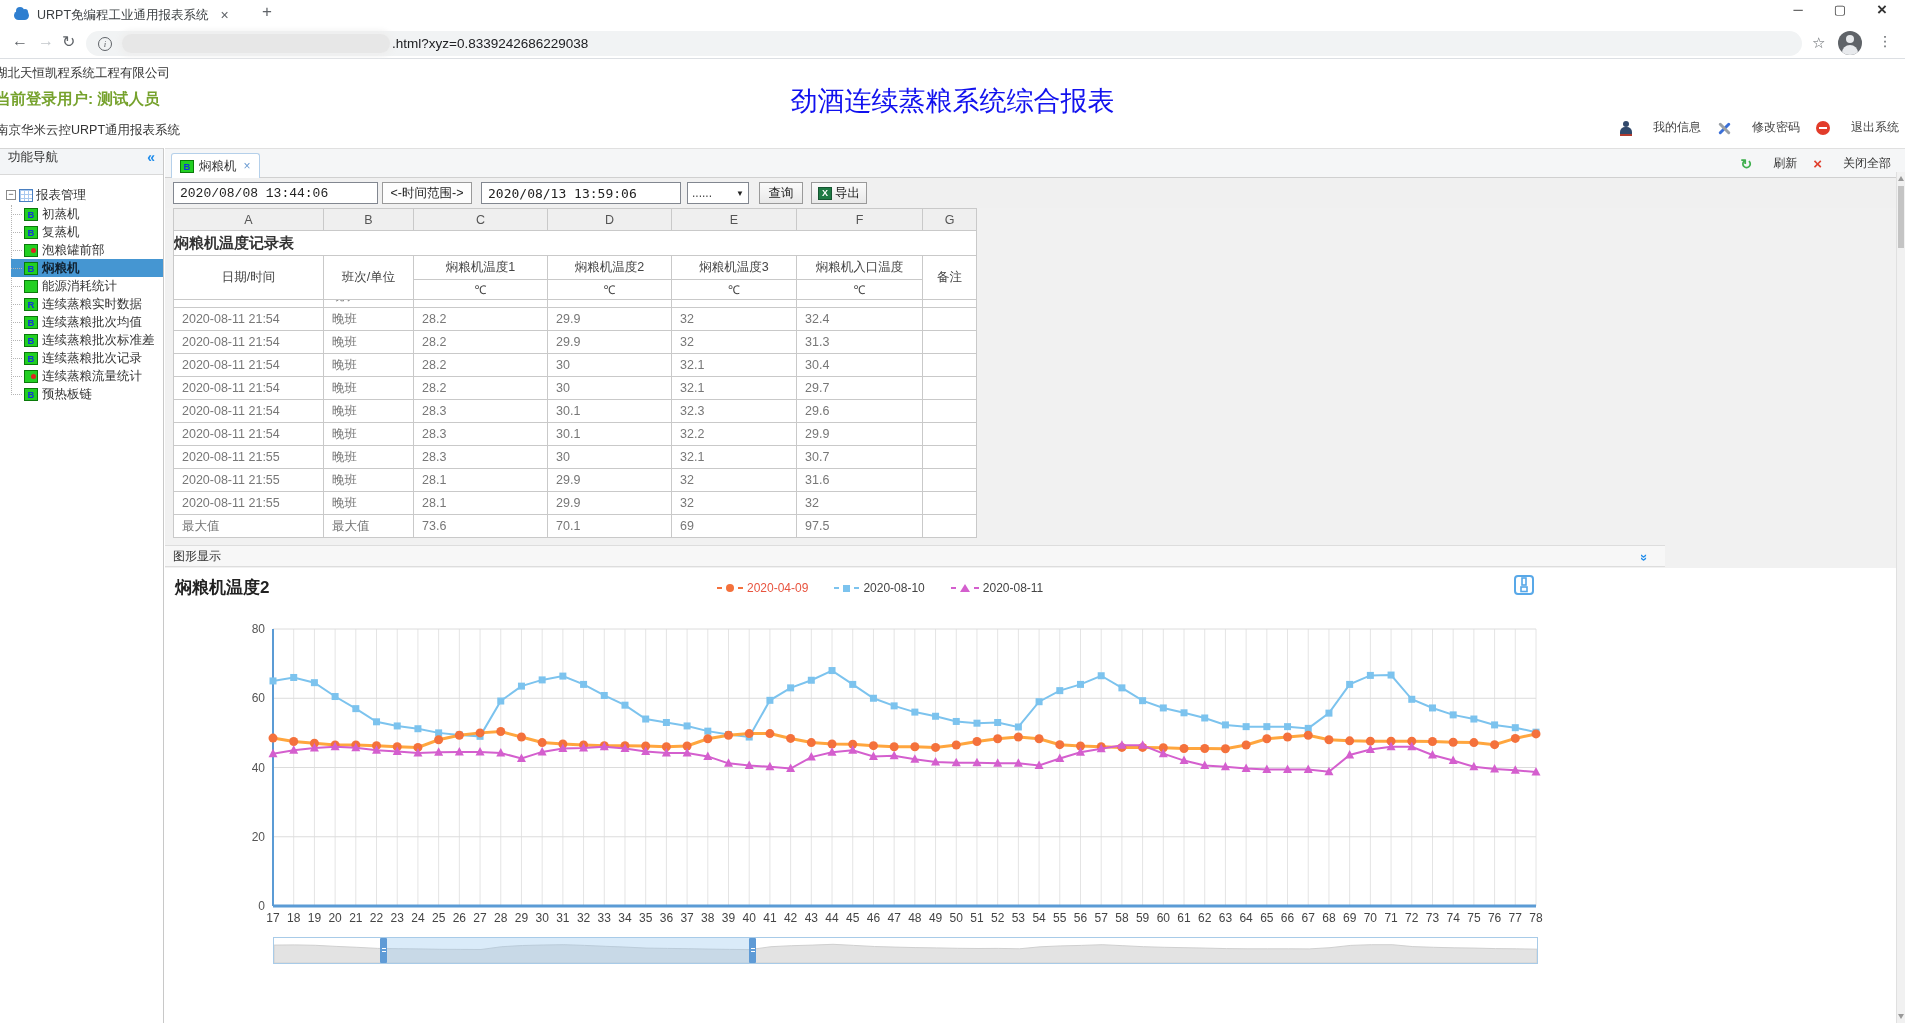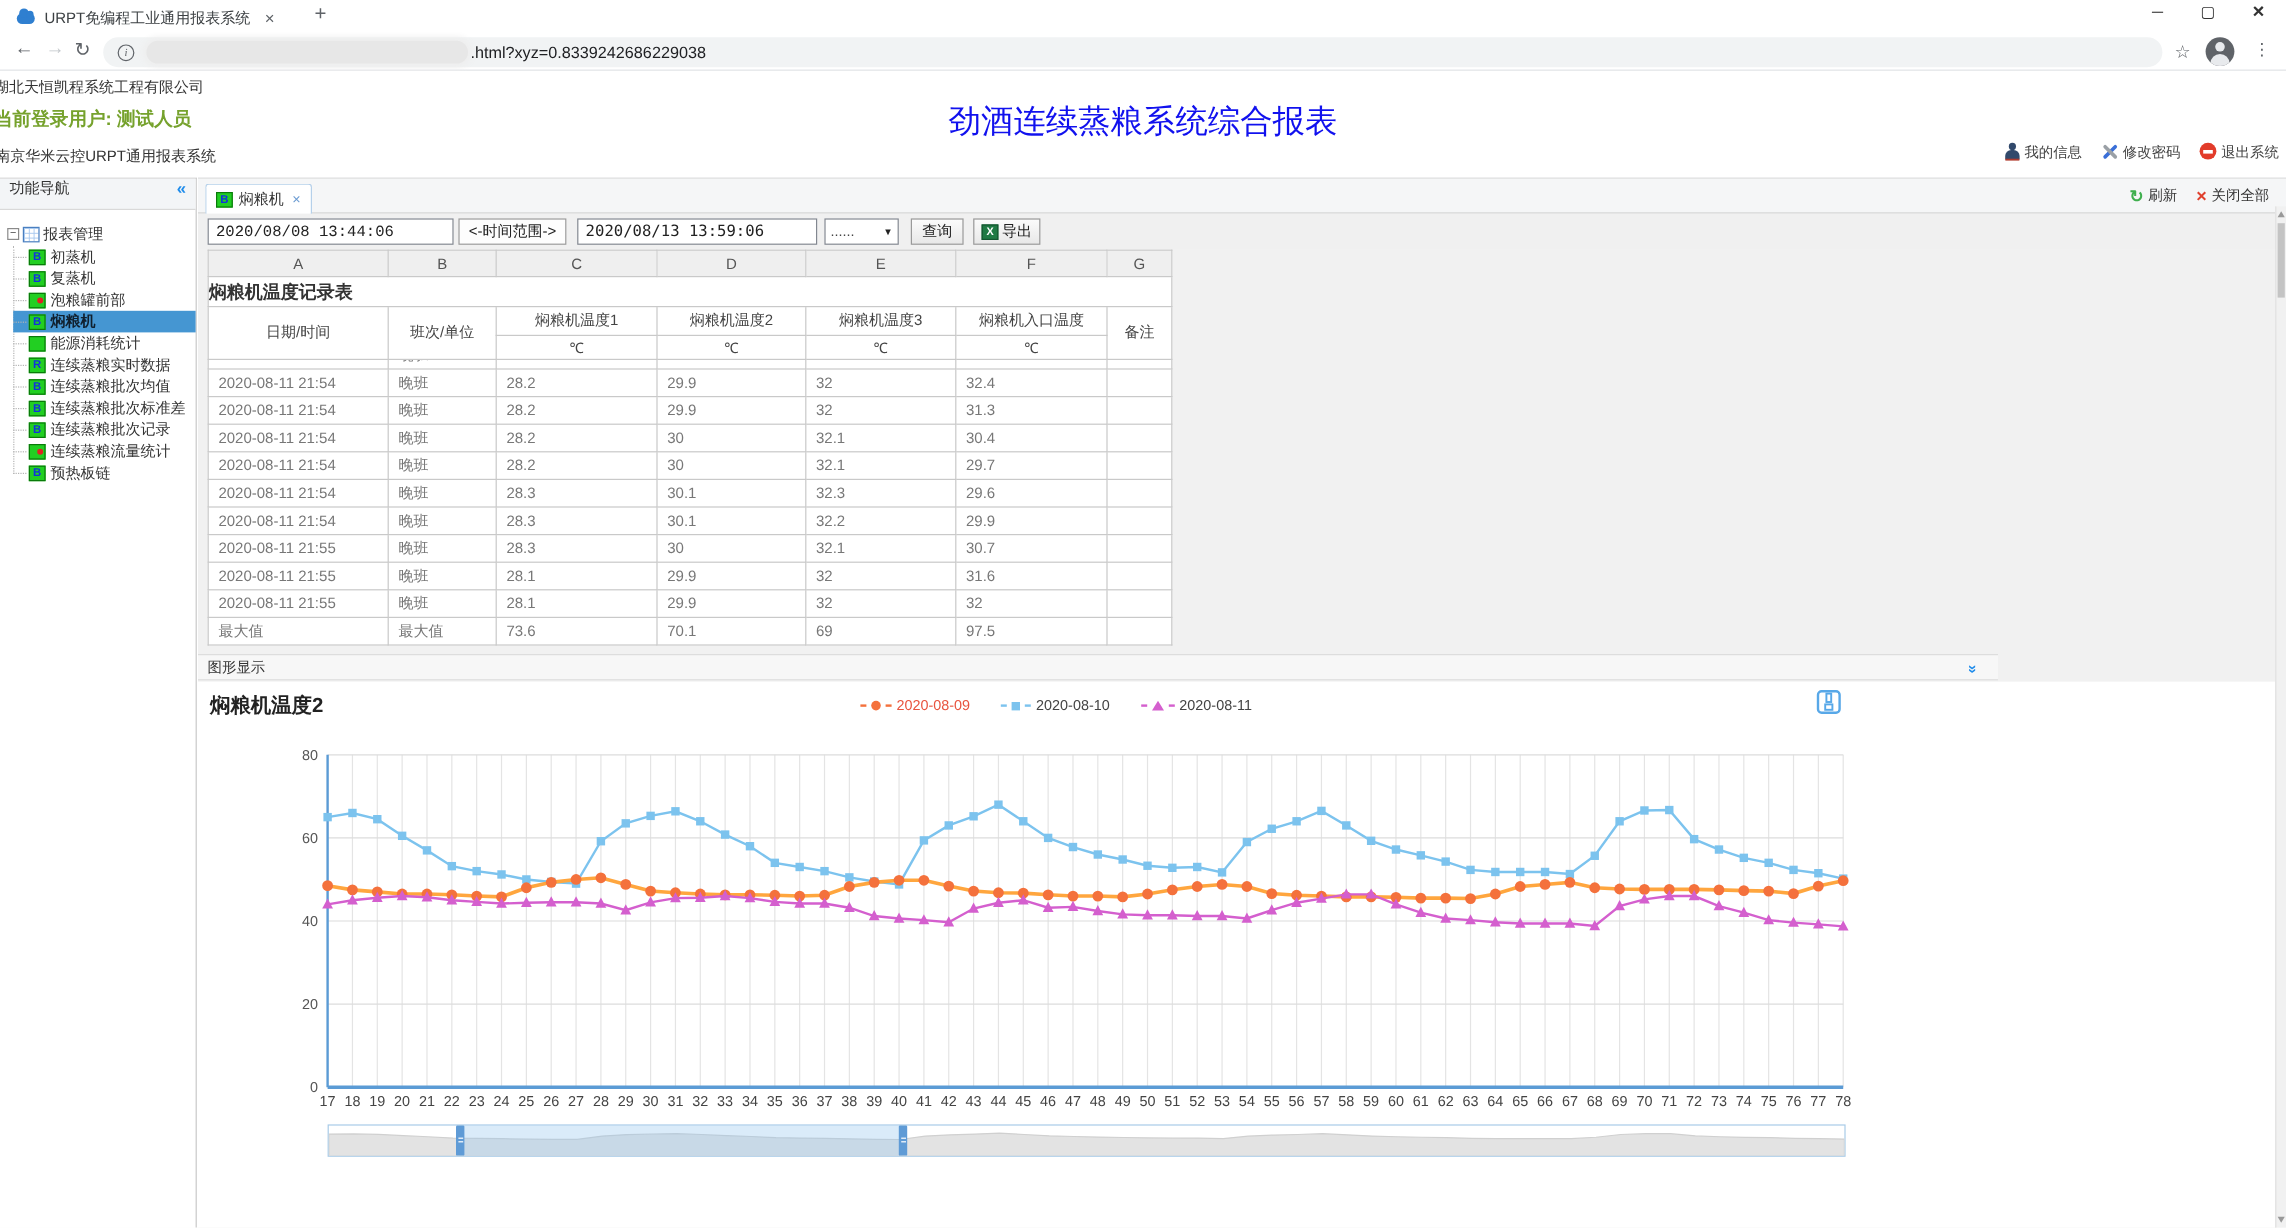--- a/index.html
+++ b/index.html
@@ -30,21 +30,21 @@
   .avatar::after { content:""; position:absolute; left:4px; top:14px; width:16px; height:10px; border-radius:8px 8px 0 0; background:#e8eaed; }
   .kebab { position:absolute; left:1878px; top:5px; font-size:14px; color:#5f6368; letter-spacing:0; }
 
   
   .pagehead { position:absolute; left:0; top:59px; width:1905px; height:89px; background:#fff; }
   .company { position:absolute; left:-5px; top:6px; font-size:12.5px; color:#333; }
   .login { position:absolute; left:-5px; top:30px; font-size:15.5px; font-weight:bold; color:#76a22d; }
   .ptitle { position:absolute; left:0; top:24px; width:100%; text-align:center; font-size:27px; color:#1111ee; }
   .subtitle { position:absolute; left:-4px; top:63px; font-size:12.5px; color:#333; }
   .headlinks { position:absolute; right:6px; top:60px; display:flex; gap:16px; font-size:12px; color:#444; align-items:center; }
-  .hlink { display:flex; gap:4px; }
+  .hlink { display:flex; align-items:center; gap:21px; }
   .ic-person { width:13px; height:13px; position:relative; }
   .ic-person::before { content:""; position:absolute; left:4px; top:0; width:6px; height:6px; border-radius:50%; background:#31496b; }
   .ic-person::after { content:""; position:absolute; left:1px; top:6px; width:12px; height:7px; border-radius:5px 5px 0 0; background:#31496b; border-bottom:2px solid #b03a2e; }
   .ic-tools { width:14px; height:14px; position:relative; }
   .ic-tools::before { content:""; position:absolute; left:6px; top:0; width:3px; height:15px; background:#3a6fd8; transform:rotate(45deg); border-radius:2px; }
   .ic-tools::after { content:""; position:absolute; left:6px; top:0; width:3px; height:15px; background:#9aa0a6; transform:rotate(-45deg); border-radius:2px; }
   .ic-exit { width:14px; height:14px; border-radius:50%; background:#e23c2a; position:relative; }
   .ic-exit::before { content:""; position:absolute; left:3px; top:6px; width:8px; height:2.5px; background:#fff; }
 
   
@@ -425,21 +425,21 @@
       <span class="gb-chev">»</span>
     </div>
 
     <div class="chartcard">
       <div class="ch-title">焖粮机温度2</div>
       <div class="legend">
         <span class="lg lg0">
           <i class="seg"></i>
             <i class="mk-c"></i>
             <i class="seg"></i>
-          <span class="txt">2020-08-09</span>
+          <span class="txt">2020-04-09</span>
         </span>
         <span class="lg lg1">
           <i class="seg"></i>
             <i class="mk-s"></i>
             <i class="seg"></i>
           <span class="txt">2020-08-10</span>
         </span>
         <span class="lg lg2">
           <i class="seg"></i>
             <i class="mk-t"></i>

